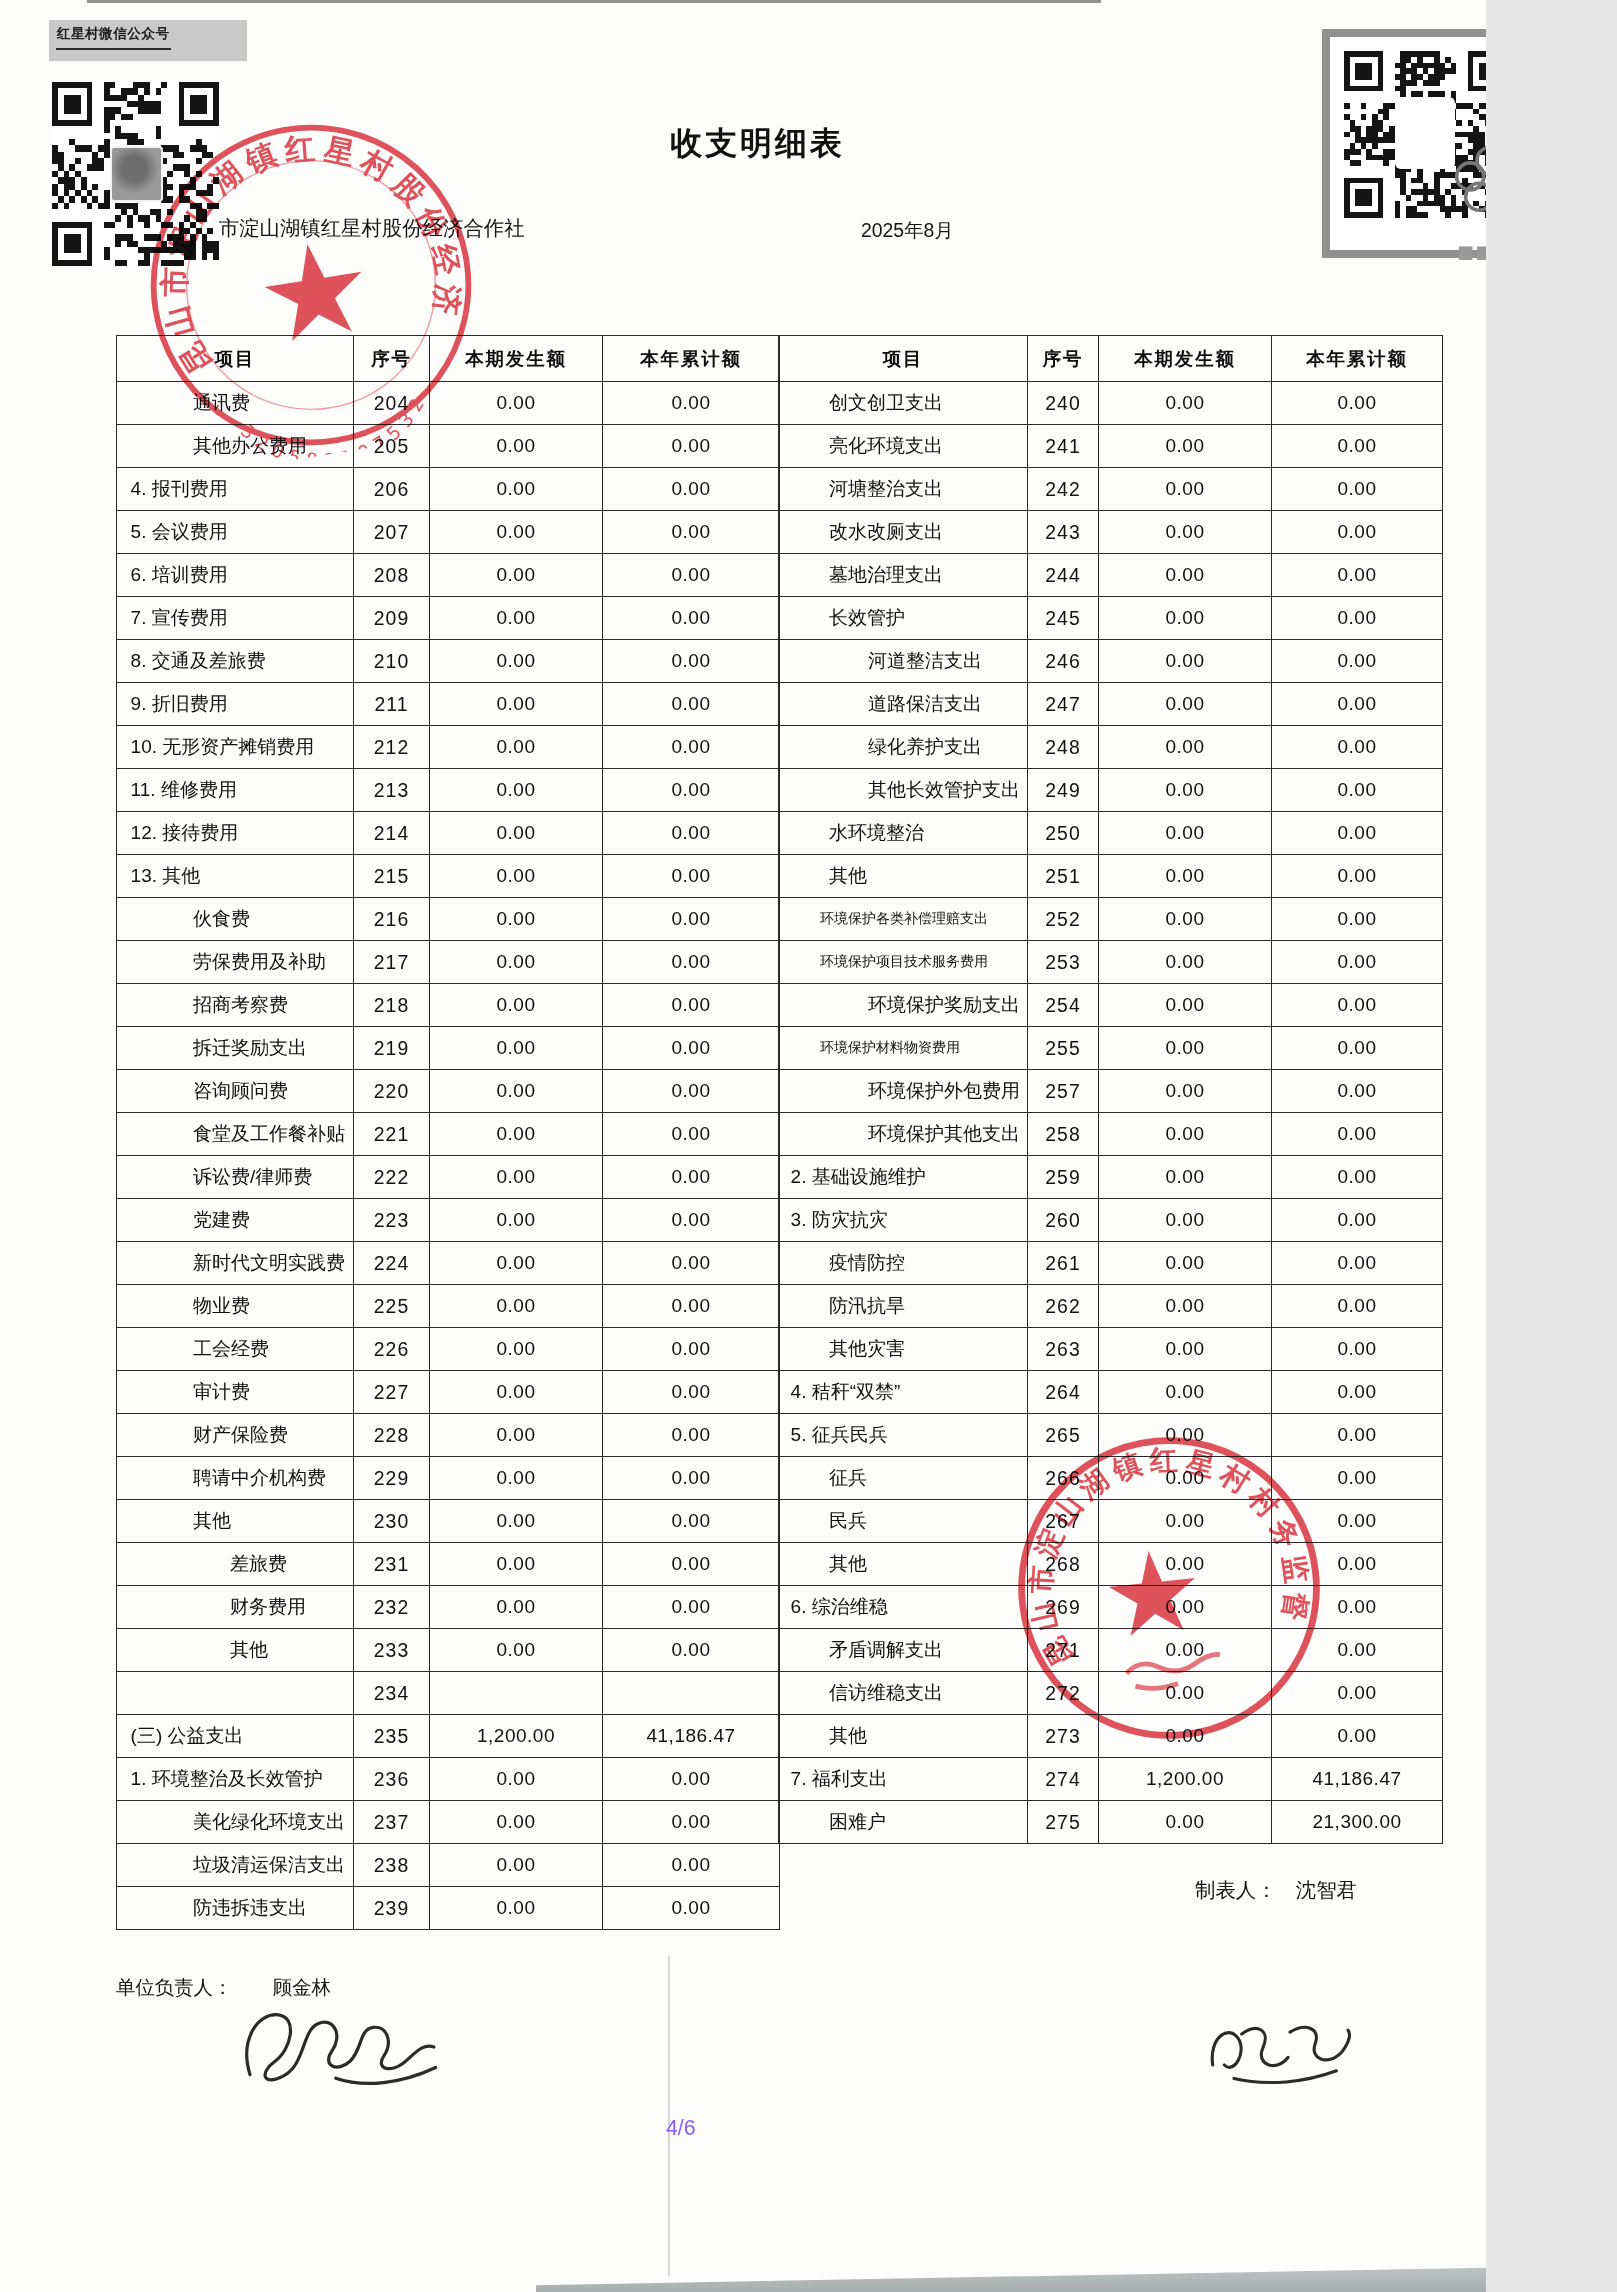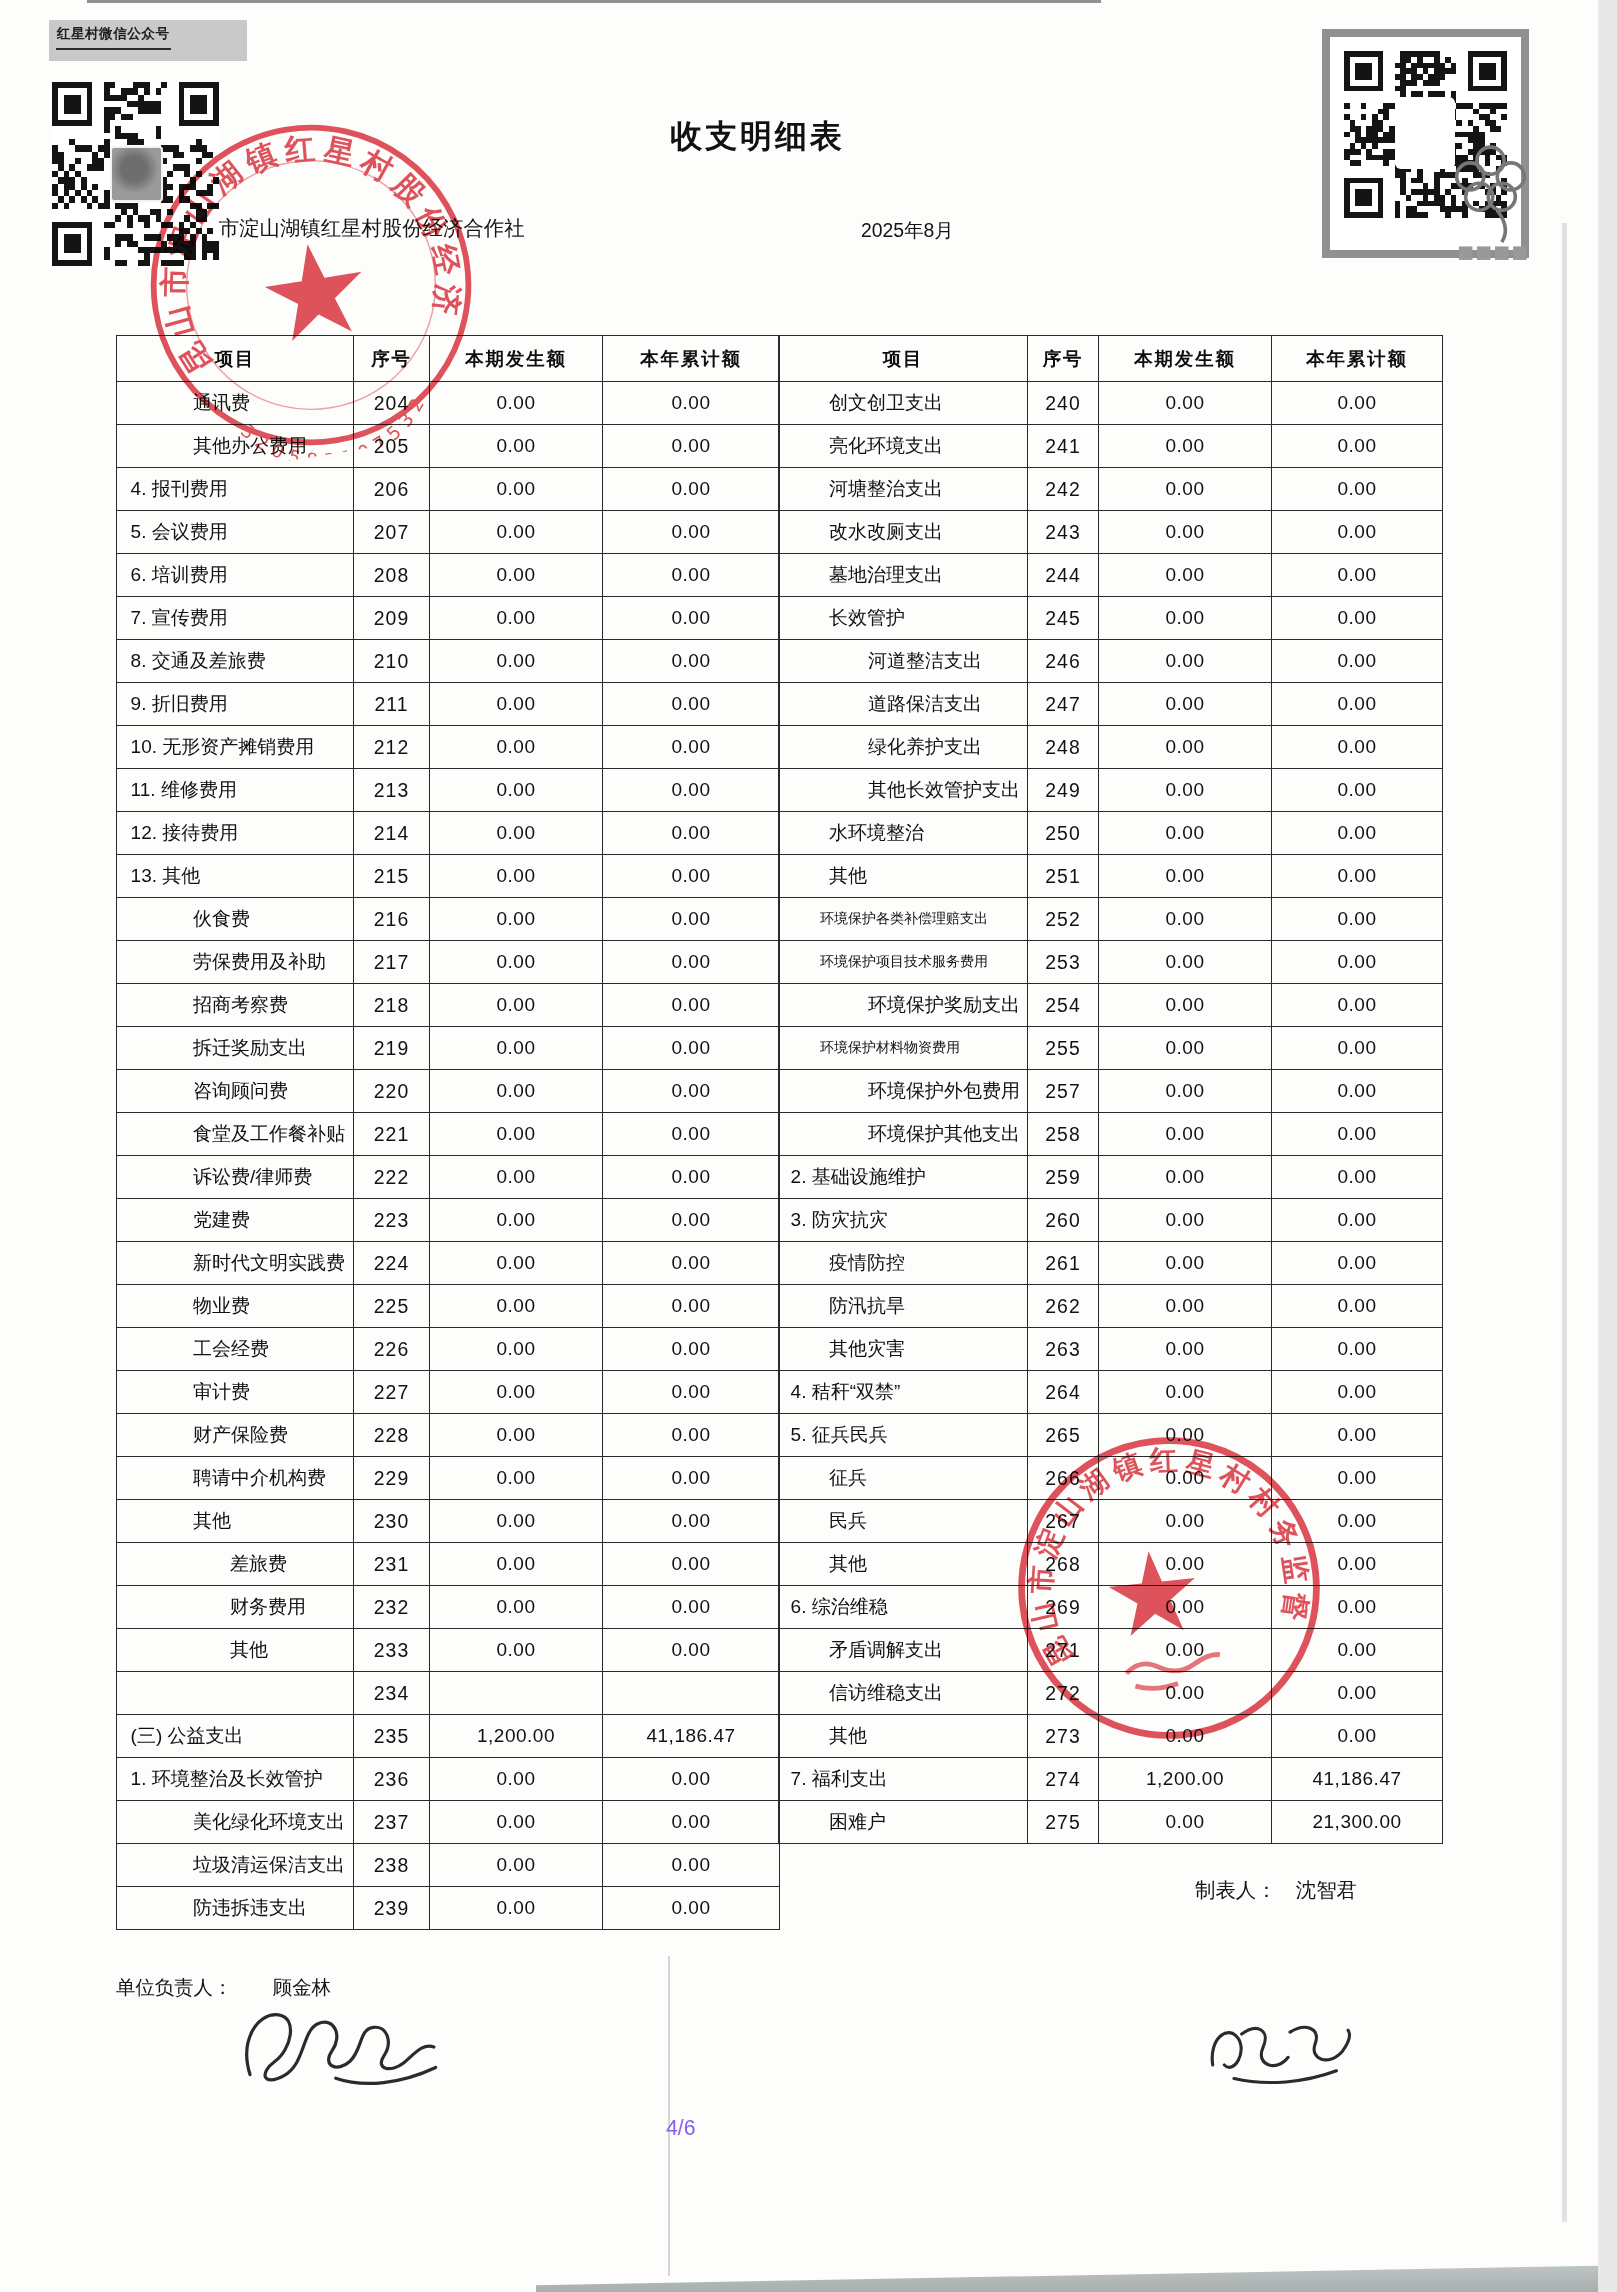--- a/index.html
+++ b/index.html
@@ -1,30 +1,30 @@
 <!DOCTYPE html>
 <html><head>
 <meta charset="utf-8">
 <style>
   html,body{margin:0;padding:0;background:#e8e8e8;}
-  .page{position:relative;width:1598px;height:2292px;background:#fdfdfc;overflow:hidden;
+  .page{position:relative;width:1486px;height:2292px;background:#fdfdfc;overflow:hidden;
         font-family:"Liberation Sans","DejaVu Sans",sans-serif;color:#111;}
   
   .top-edge{position:absolute;left:87px;top:0;width:1014px;height:2.9px;background:#4b4b4b;opacity:.6;}
   .right-streak{position:absolute;left:1562px;top:223px;width:4.9px;height:1999px;background:#c6c6c6;opacity:.5;}
   .fold-line{position:absolute;left:668px;top:1956px;width:1.9px;height:320px;background:#cfcfcf;opacity:.85;}
   .bottom-shadow{position:absolute;left:536px;top:2261px;width:1082px;height:31px;
         background:linear-gradient(to bottom,#c3c8c8,#a7aeae);
         clip-path:polygon(0 78%,100% 14%,100% 100%,0 100%);}
   
   .banner{position:absolute;left:49px;top:20.4px;width:198px;height:41px;background:#c9c9c9;}
   .banner .txt{position:absolute;left:7.8px;top:4.9px;font-size:13.6px;font-weight:700;color:#1d1d1d;letter-spacing:0.5px;}
   .banner .underline{position:absolute;left:6.8px;top:28px;width:115px;height:1.9px;background:#2a2a2a;}
   
-  .title{position:absolute;left:602px;top:115px;width:311px;text-align:center;
+  .title{position:absolute;left:602px;top:122px;width:311px;text-align:center;
          font-size:32px;font-weight:700;letter-spacing:2.9px;}
   .org-line{position:absolute;left:76px;top:214px;font-size:20.4px;color:#141414;z-index:1;white-space:nowrap;}
   .period{position:absolute;left:861px;top:217px;font-size:19.4px;color:#141414;}
   
   .qr-left{position:absolute;left:52px;top:82px;width:167px;height:184px;z-index:2;}
   .qr-left svg{width:100%;height:100%;}
   .qr-left-logo{position:absolute;left:58px;top:64px;width:49px;height:52px;background:#9a9a9a;
         border:2.9px solid #f2f2f2;border-radius:3.9px;z-index:3;
         background-image:radial-gradient(circle at 45% 40%,#6e6e6e 0 30%,#9a9a9a 60%);}
   .qr-right-frame{position:absolute;left:1322px;top:29px;width:191px;height:213px;background:#fff;

